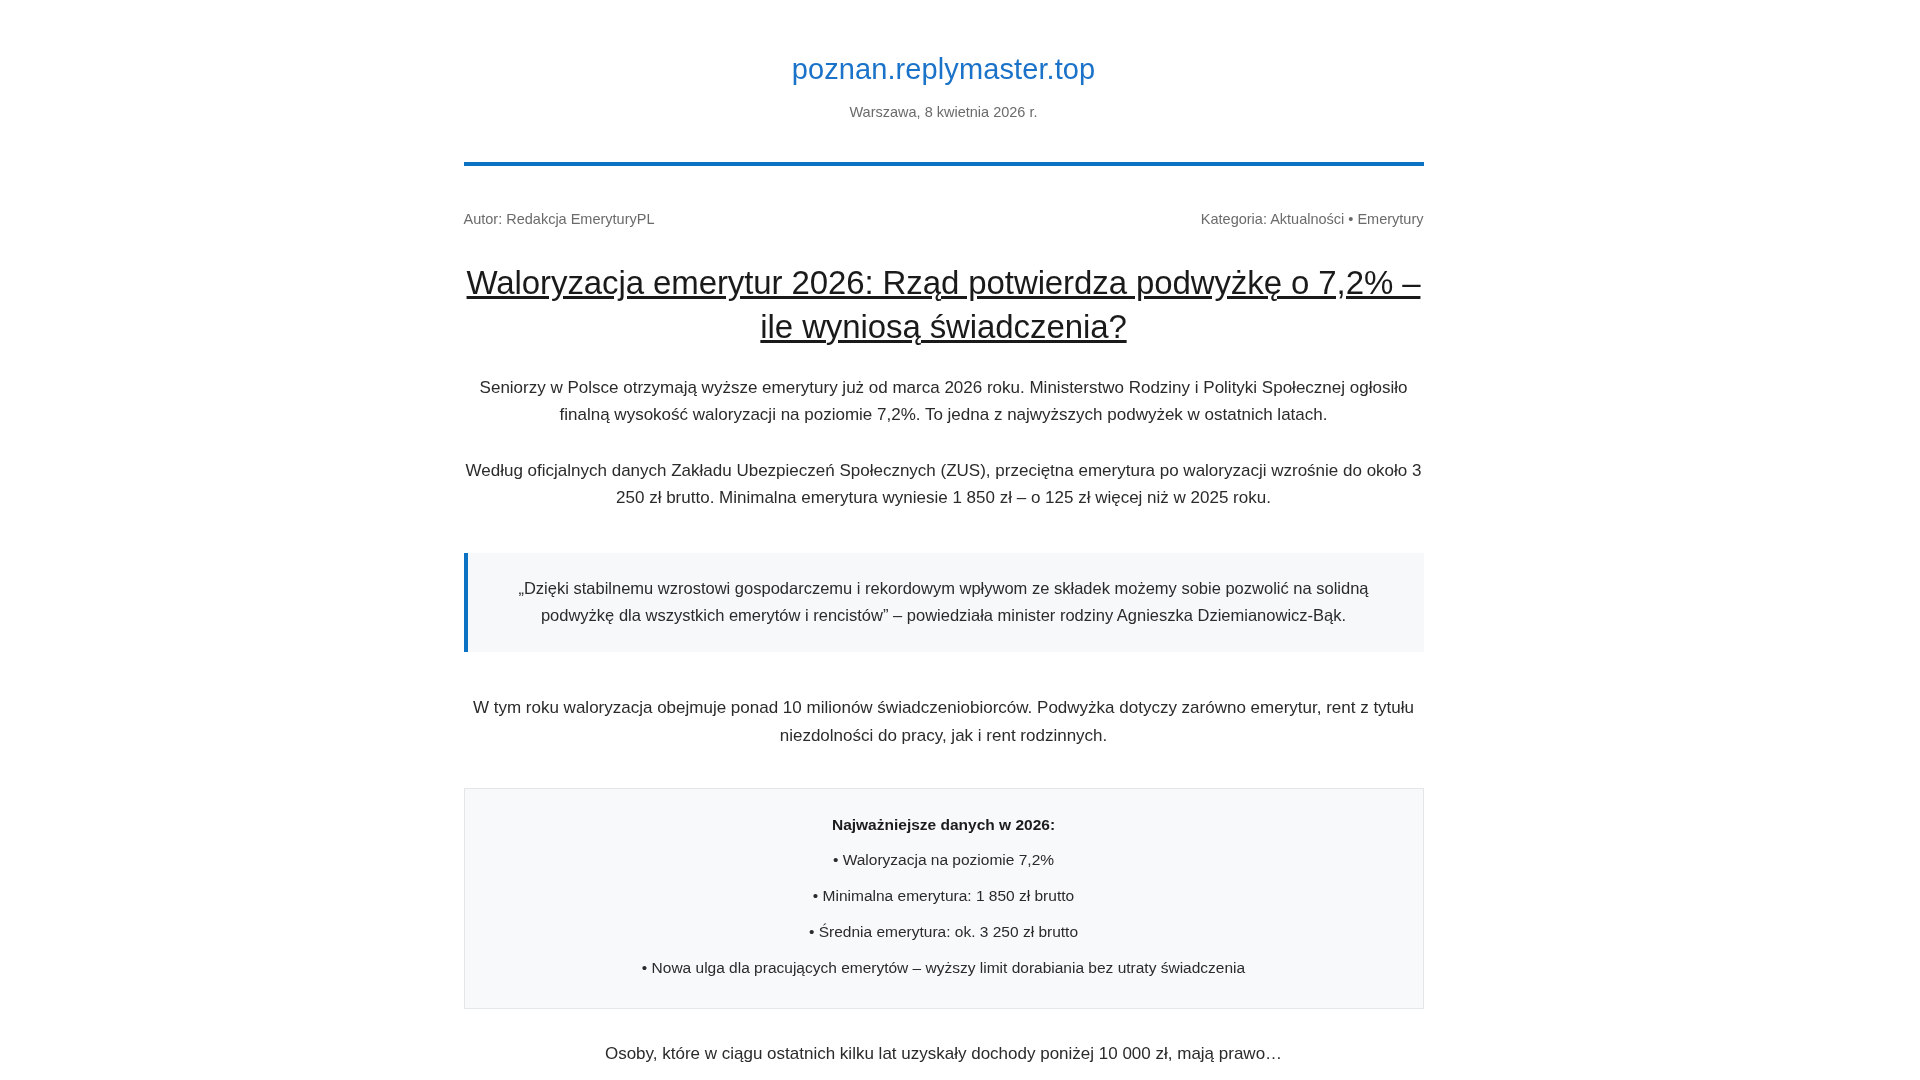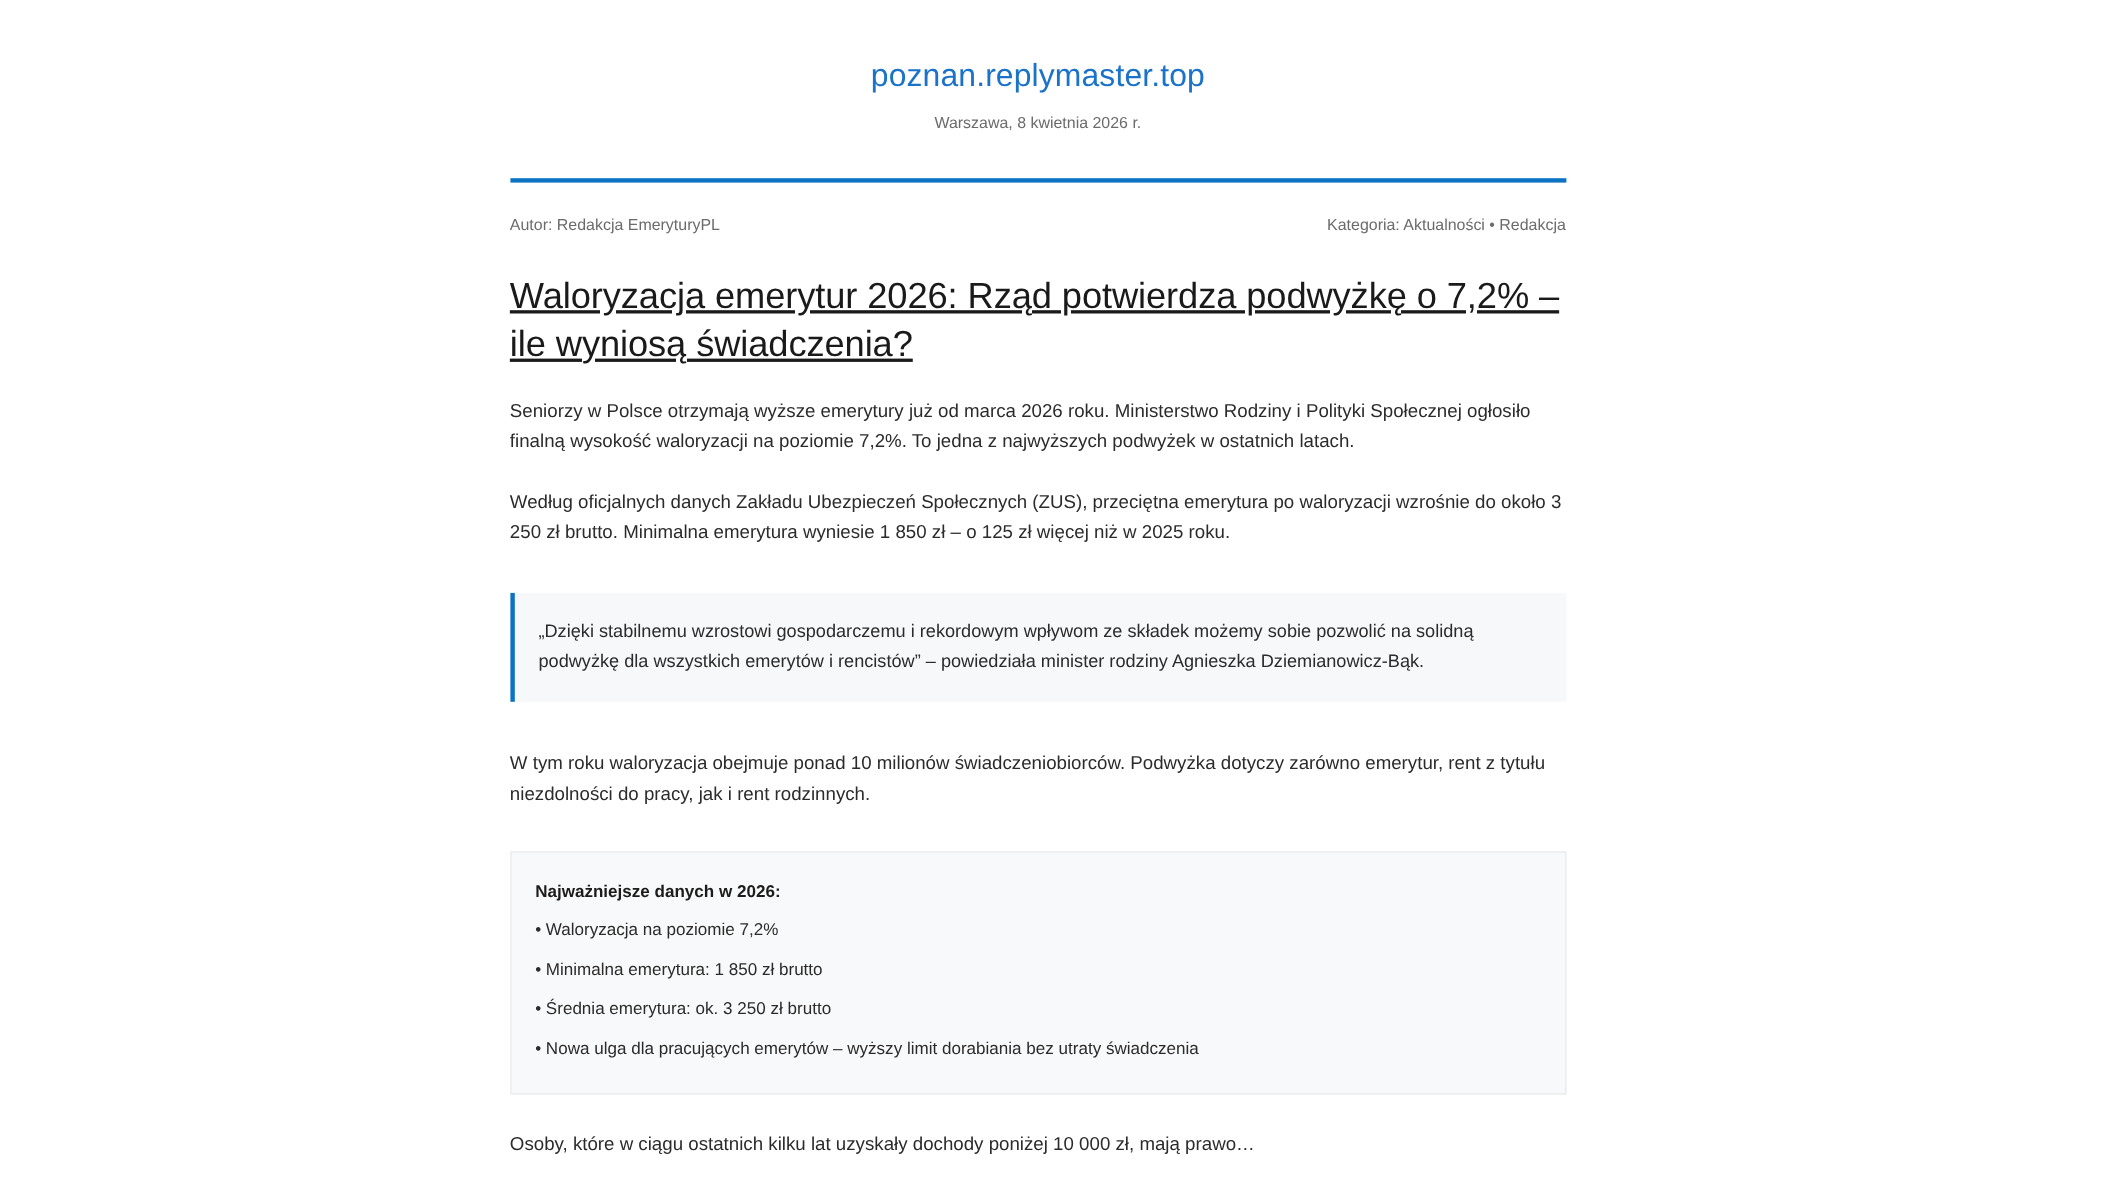--- a/index.html
+++ b/index.html
@@ -54,21 +54,22 @@
 
   .rule {
     height: 4px;
     background: #0b72c4;
     width: 100%;
   }
 
   .container {
     width: 960px;
     margin: 0 auto;
-    padding-top: 31px;
+    padding-top: 45px;
+    text-align: center;
   }
 
   .meta-row {
     display: flex;
     justify-content: space-between;
     align-items: baseline;
     font-size: 14.5px;
     color: #6b6b6b;
   }
 
@@ -163,21 +164,21 @@
   </header>
 
   <div class="rule-wrap">
     <div class="rule"></div>
   </div>
 
   <main class="container">
 
     <div class="meta-row">
       <span class="meta-author">Autor: Redakcja EmeryturyPL</span>
-      <span class="meta-cat">Kategoria: Aktualności • Redakcja</span>
+      <span class="meta-cat">Kategoria: Aktualności • Emerytury</span>
     </div>
 
     <h1 class="headline">Waloryzacja emerytur 2026: Rząd potwierdza podwyżkę o 7,2% – ile wyniosą świadczenia?</h1>
 
     <p class="body-text lead">Seniorzy w Polsce otrzymają wyższe emerytury już od marca 2026 roku. Ministerstwo Rodziny i Polityki Społecznej ogłosiło finalną wysokość waloryzacji na poziomie 7,2%. To jedna z najwyższych podwyżek w ostatnich latach.</p>
 
     <p class="body-text para-2">Według oficjalnych danych Zakładu Ubezpieczeń Społecznych (ZUS), przeciętna emerytura po waloryzacji wzrośnie do około 3 250 zł brutto. Minimalna emerytura wyniesie 1 850 zł – o 125 zł więcej niż w 2025 roku.</p>
 
     <blockquote class="quote">„Dzięki stabilnemu wzrostowi gospodarczemu i rekordowym wpływom ze składek możemy sobie pozwolić na solidną podwyżkę dla wszystkich emerytów i rencistów” – powiedziała minister rodziny Agnieszka Dziemianowicz-Bąk.</blockquote>
 

